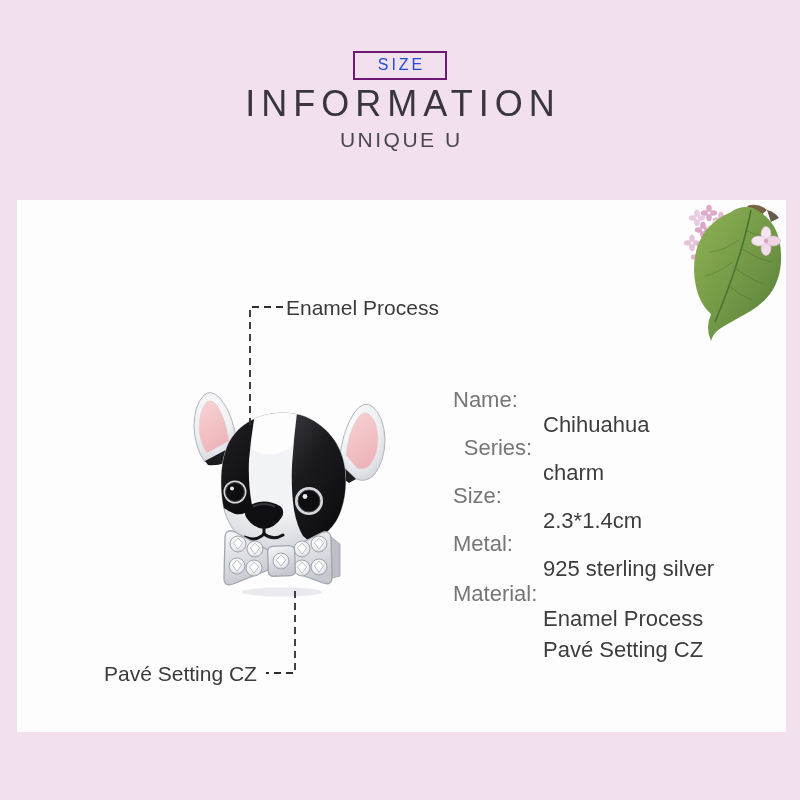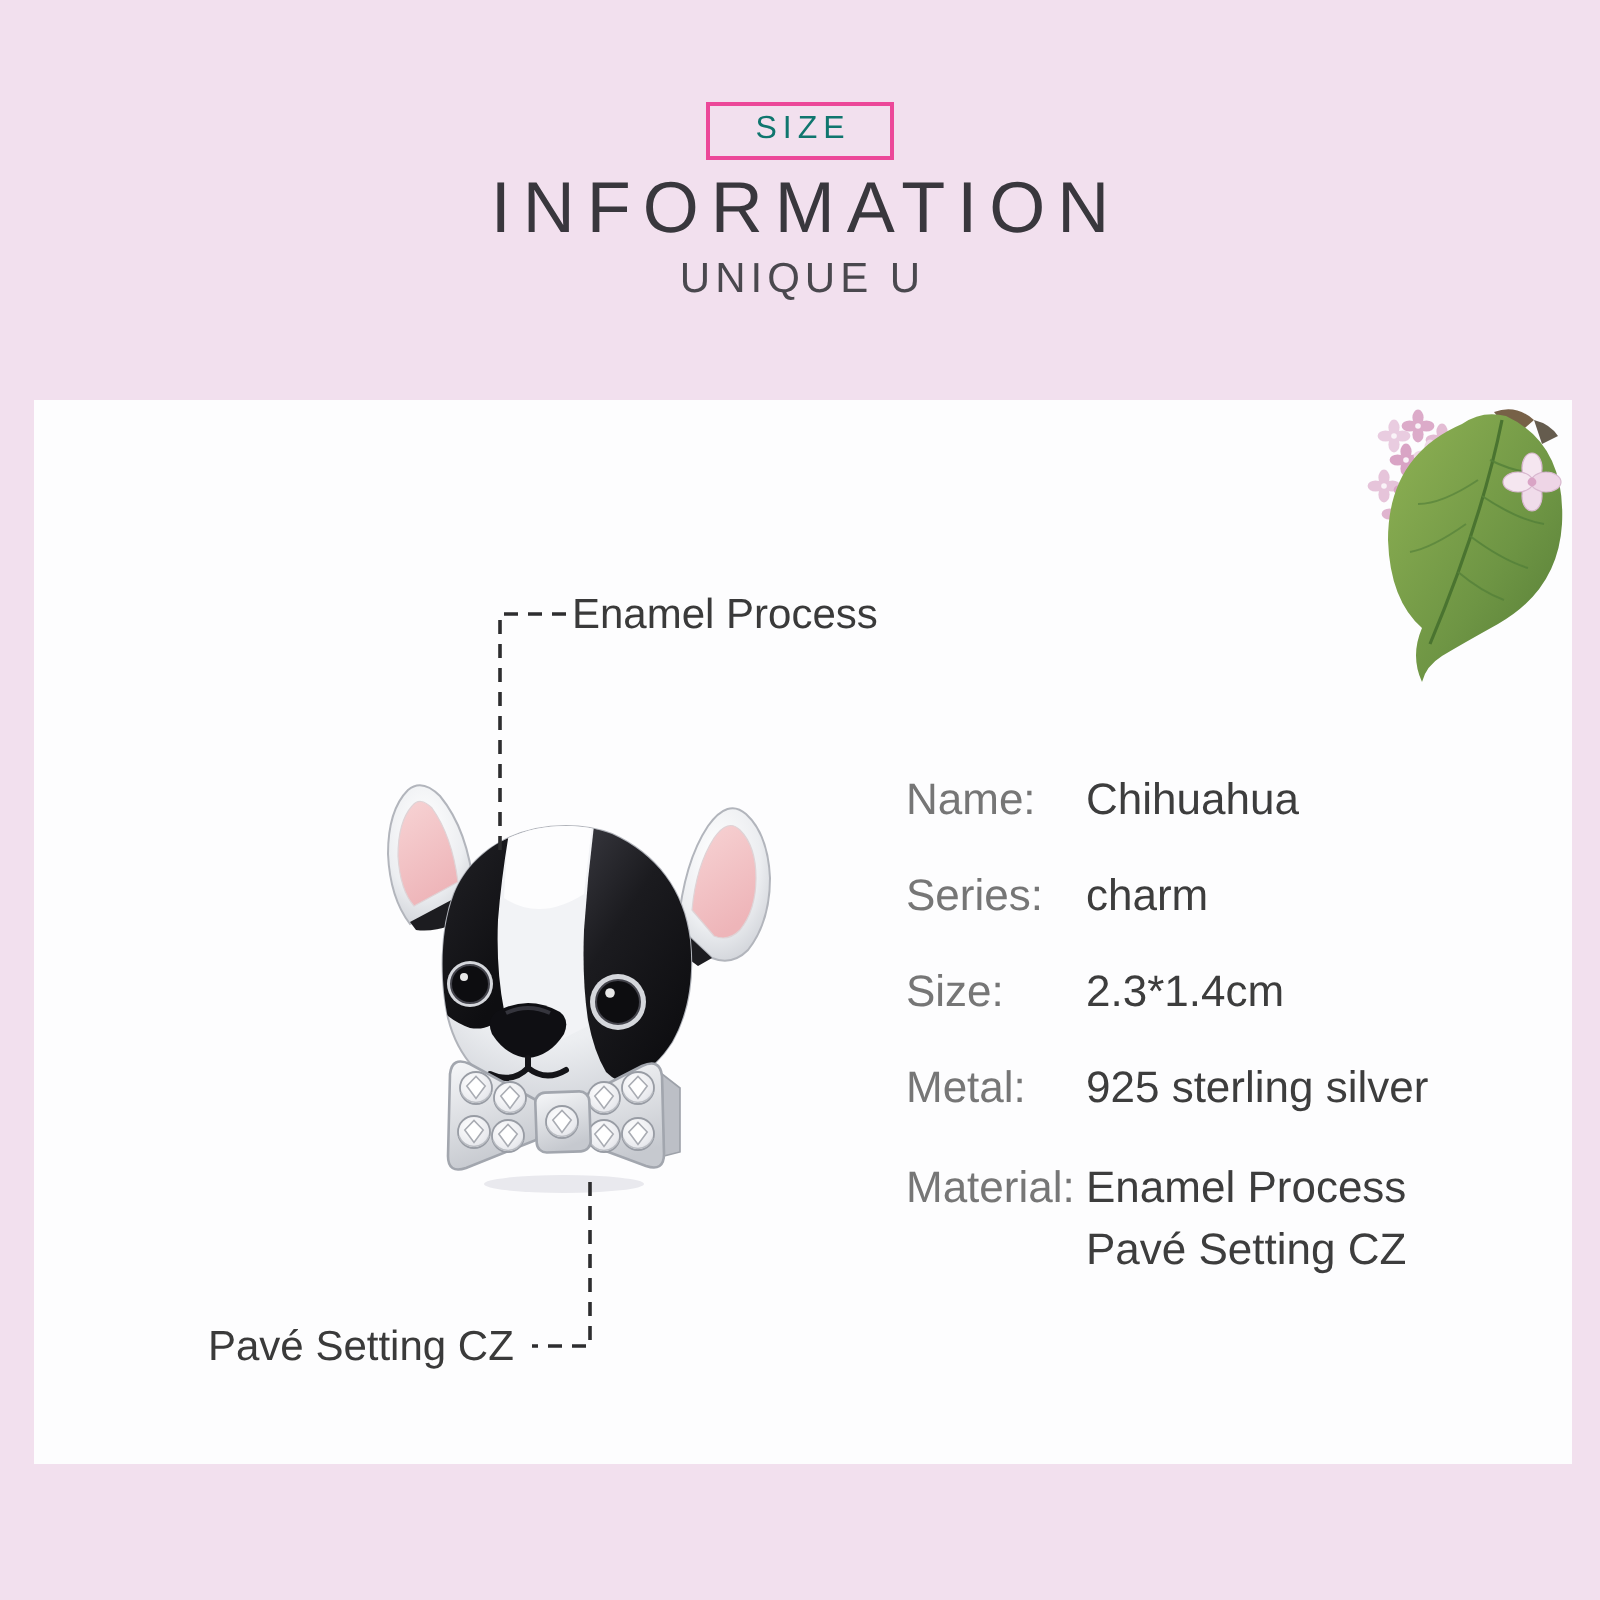--- a/index.html
+++ b/index.html
@@ -5,21 +5,21 @@
   html,body{margin:0;padding:0;}
   body{
     width:800px;height:800px;position:relative;overflow:hidden;
     background:#f2e0ee;
     font-family:"Liberation Sans","DejaVu Sans",sans-serif;
     -webkit-font-smoothing:antialiased;
   }
   .header{position:absolute;left:0;top:0;width:800px;text-align:center;}
   .size-badge{
     display:inline-block;margin-top:51px;
-    border:2px solid #ec4899;color:#0f766e;
+    border:2px solid #701a75;color:#1d4ed8;
     font-size:16px;letter-spacing:3px;
     padding:3px 20px 4px 23px;background:transparent;
   }
   .title{
     position:absolute;left:0;top:83px;width:800px;
     font-size:36px;letter-spacing:6px;color:#39373d;font-weight:400;
     text-indent:6px;
   }
   .subtitle{
     position:absolute;left:0;top:128px;width:800px;
@@ -33,22 +33,22 @@
   .deco{position:absolute;left:644px;top:0;width:130px;height:150px;}
   .charm{position:absolute;left:173px;top:185px;width:210px;height:215px;}
   .callout-lines{position:absolute;left:0;top:0;width:769px;height:560px;pointer-events:none;}
   .callout-label{
     position:absolute;font-size:21px;color:#3a3a3a;line-height:26px;white-space:nowrap;
   }
   .callout-enamel{left:269px;top:95px;}
   .callout-pave{left:87px;top:461px;}
   .spec-row{position:absolute;left:436px;font-size:22px;line-height:26px;white-space:nowrap;}
   .spec-row .lab{display:inline-block;width:90px;color:#767676;vertical-align:top;}
-  .spec-row .val{display:inline-block;color:#3d3d3d;vertical-align:top;}
-  .row-0{top:187px;} .row-1{top:235px;} .row-2{top:283px;} .row-3{top:331px;}
+  .spec-row .val{display:inline-block;color:#3d3d3d;vertical-align:top;margin-top:25px;}
+  .row-0{top:187px;} .row-1{top:235px;text-align:center;} .row-2{top:283px;} .row-3{top:331px;}
   .row-4{top:378px;line-height:31px;}
 </style>
 </head>
 <body>
 
 <div class="header">
   <div class="size-badge">SIZE</div>
   <div class="title">INFORMATION</div>
   <div class="subtitle">UNIQUE U</div>
 </div>

